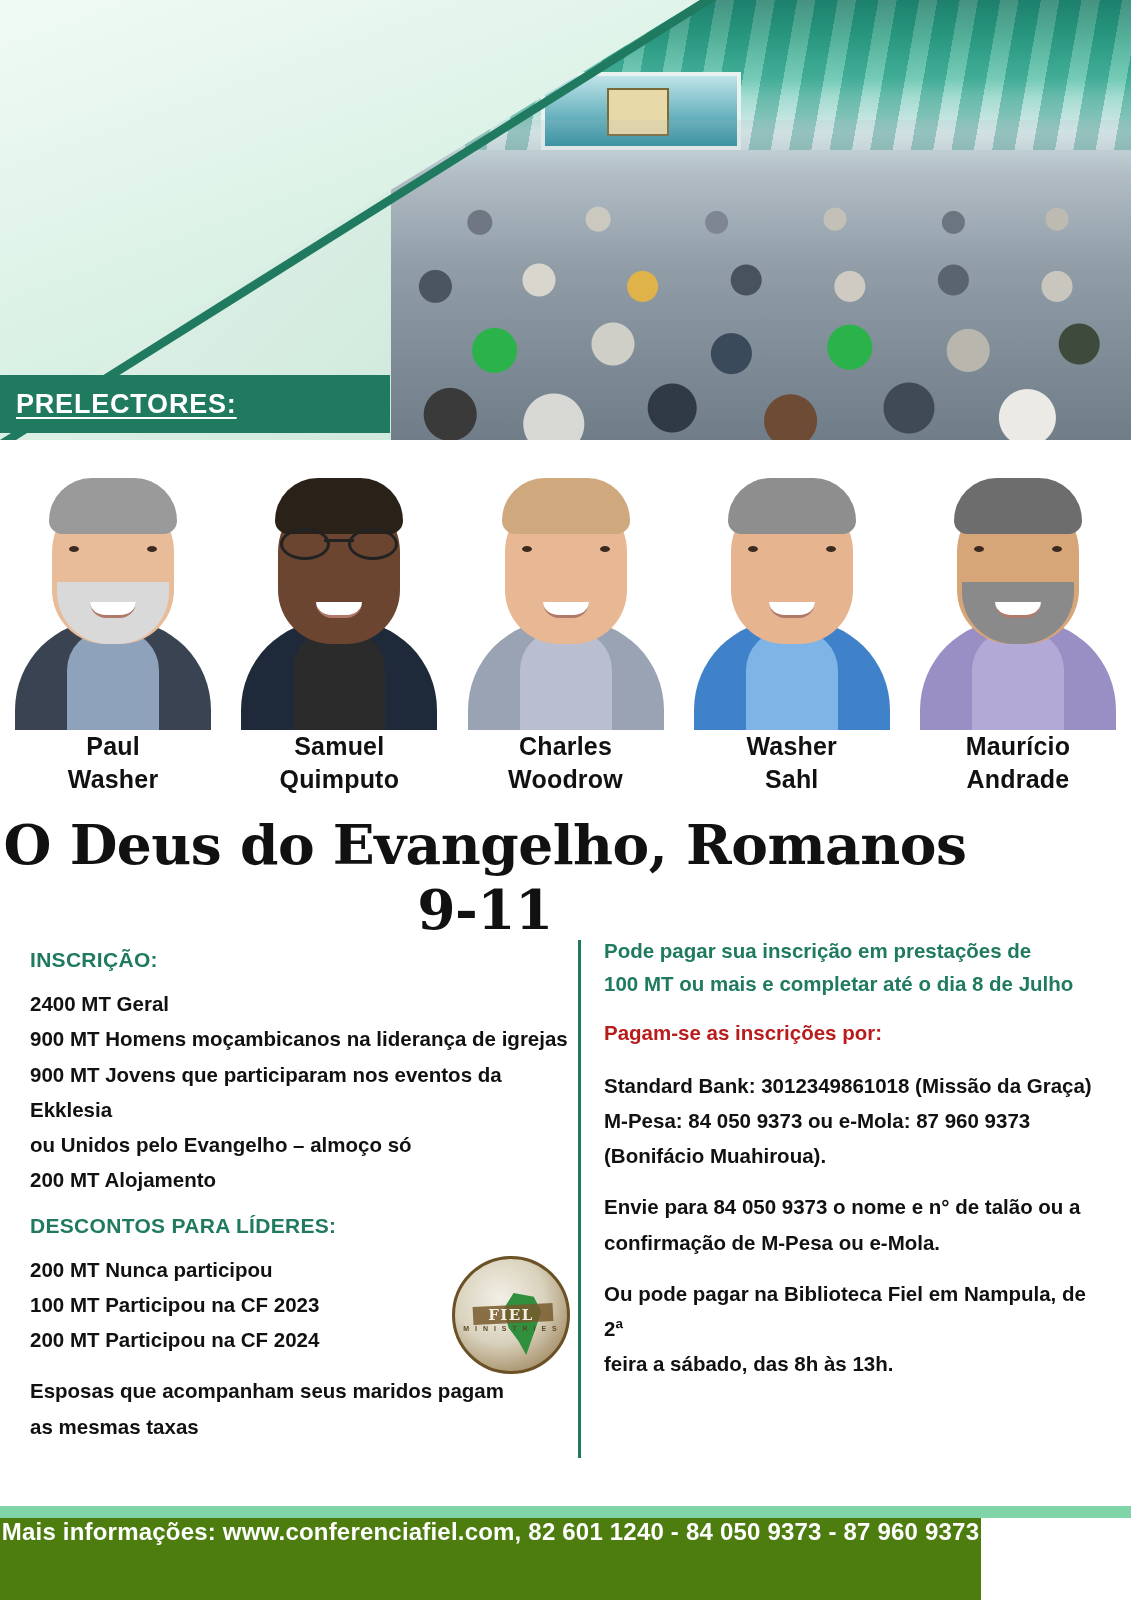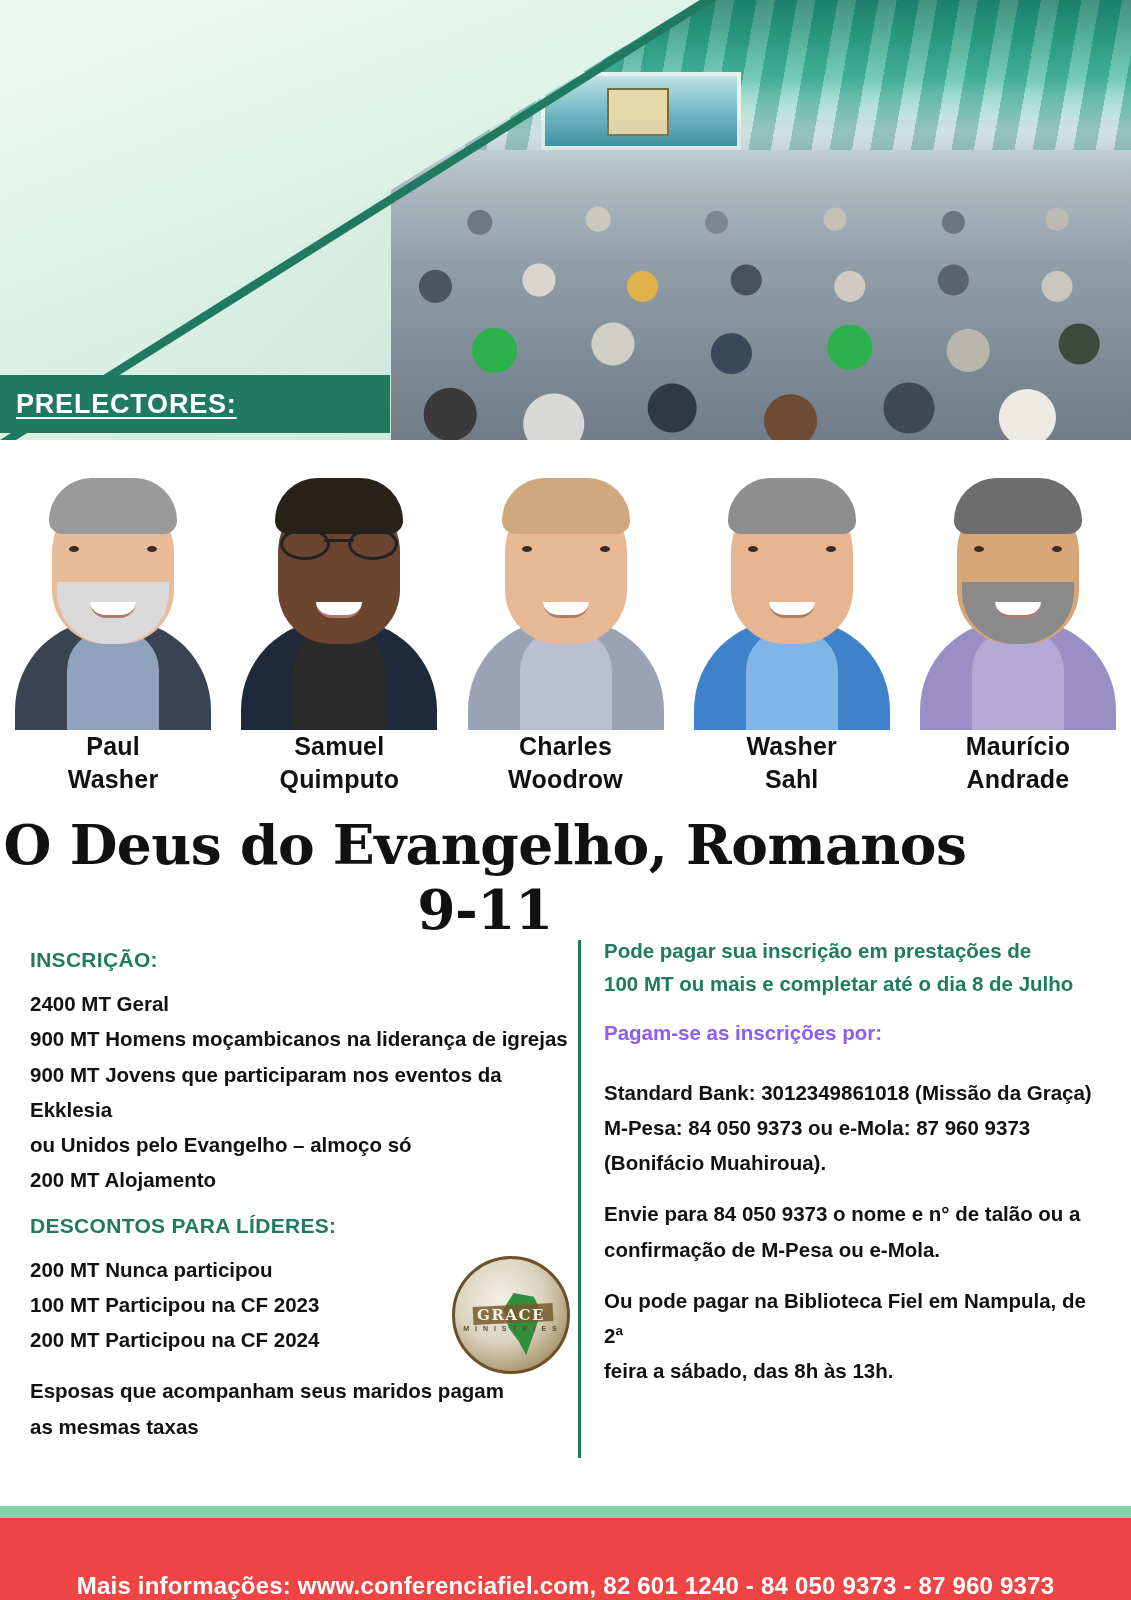--- a/index.html
+++ b/index.html
@@ -264,23 +264,23 @@
   .gap { height: 16px; }
   .green-line {
     color: #1f7a5f;
     font-size: 20.5px;
     font-weight: 800;
     line-height: 1.62;
   }
   .para {
     font-size: 20.5px;
     font-weight: 700;
-    color: #8b5cf6;
+    color: #b91c1c;
     line-height: 1.62;
-    margin-bottom: 25px;
+    margin-bottom: 18px;
   }
 
   
   .logo {
     position: absolute;
     left: 452px; top: 326px;
     width: 118px; height: 118px;
     border-radius: 50%;
     background: radial-gradient(circle at 40% 35%, #f2efe6 0%, #d9d2bd 45%, #8a6a3a 100%);
     border: 3px solid #6b5226;
@@ -310,24 +310,24 @@
   }
 
   
   .footer-strip {
     position: absolute;
     left: 0; bottom: 82px; width: 1131px; height: 12px;
     background: #7fd4a8;
   }
   .footer {
     position: absolute;
-    left: 0; bottom: 0; width: 1131px; height: 82px;
-    background: #ef4444;
+    left: 0; bottom: 0; width: 981px; height: 82px;
+    background: #4d7c0f;
     display: flex;
-    align-items: flex-end;
+    align-items: flex-start;
     justify-content: center;
   }
   .footer span {
     color: #ffffff;
     font-size: 24px;
     font-weight: 800;
     letter-spacing: 0.2px;
   }
 </style>
 </head>
@@ -471,21 +471,21 @@
     <div class="line">Envie para 84 050 9373 o nome e n° de talão ou a</div>
     <div class="line">confirmação de M-Pesa ou e-Mola.</div>
     <div class="gap"></div>
     <div class="line">Ou pode pagar na Biblioteca Fiel em Nampula, de 2ª</div>
     <div class="line">feira a sábado, das 8h às 13h.</div>
   </div>
 
   <div class="logo">
     <div class="africa"></div>
     <div class="bar"></div>
-    <div class="word">GRACE</div>
+    <div class="word">FIEL</div>
     <div class="sub">M I N I S T R I E S</div>
   </div>
 </div>
 
 <div class="footer-strip"></div>
 <div class="footer">
   <span>Mais informações: www.conferenciafiel.com,  82 601 1240 - 84 050 9373 - 87 960 9373</span>
 </div>
 
 </body></html>

